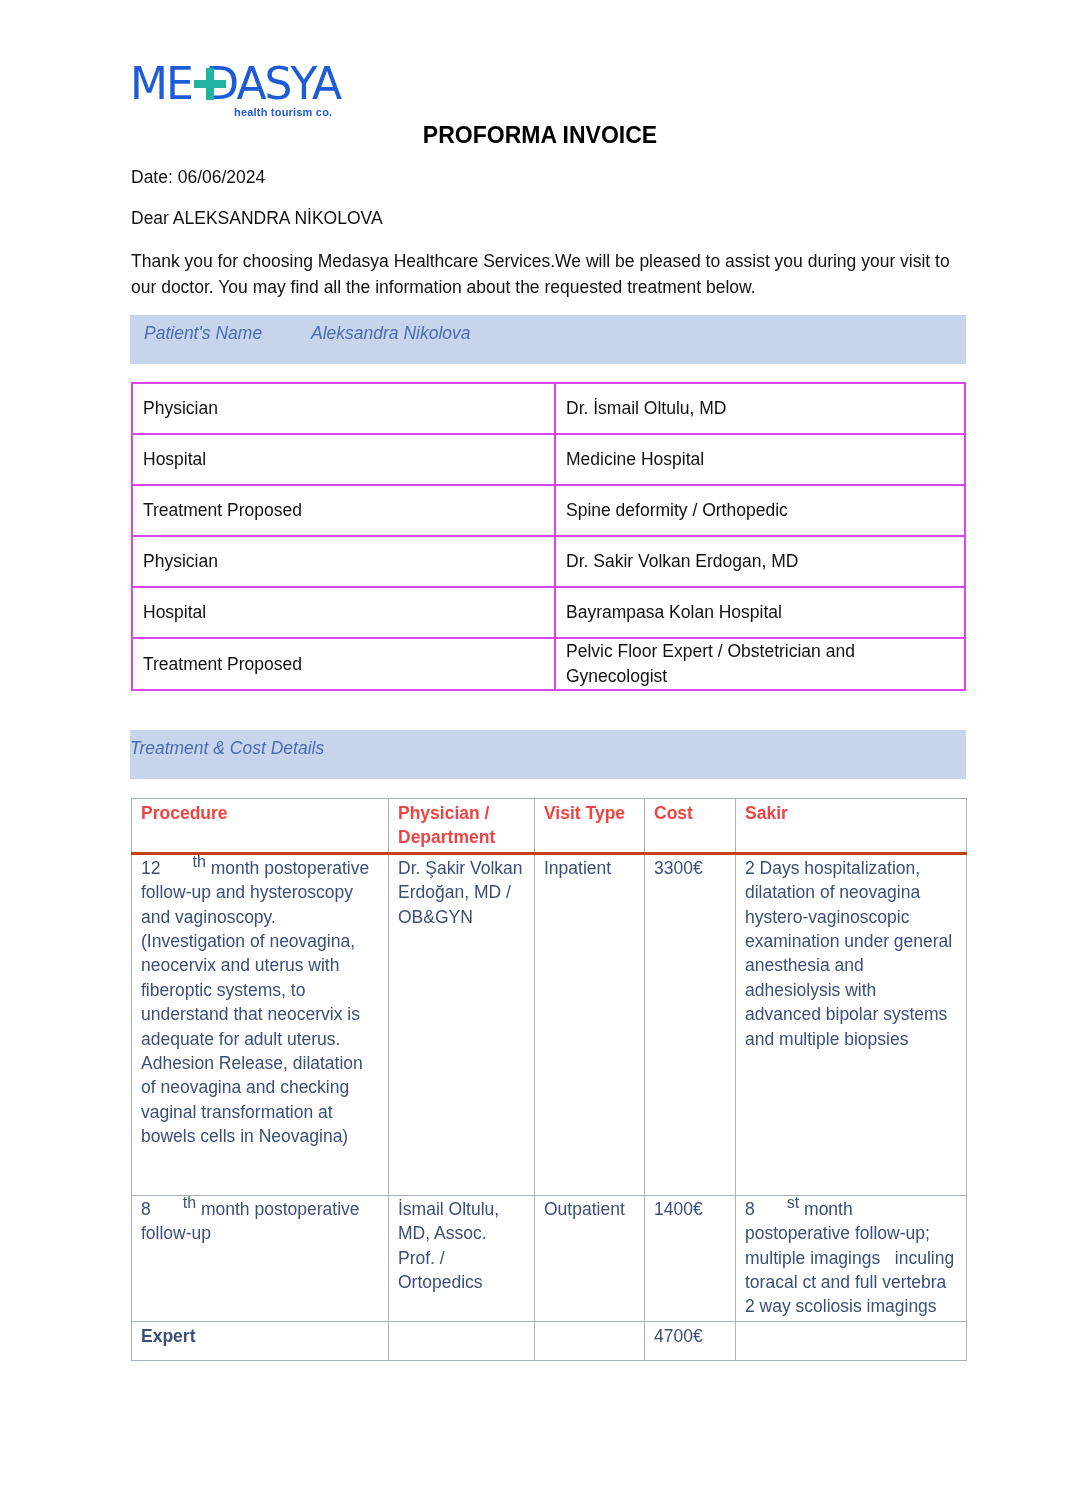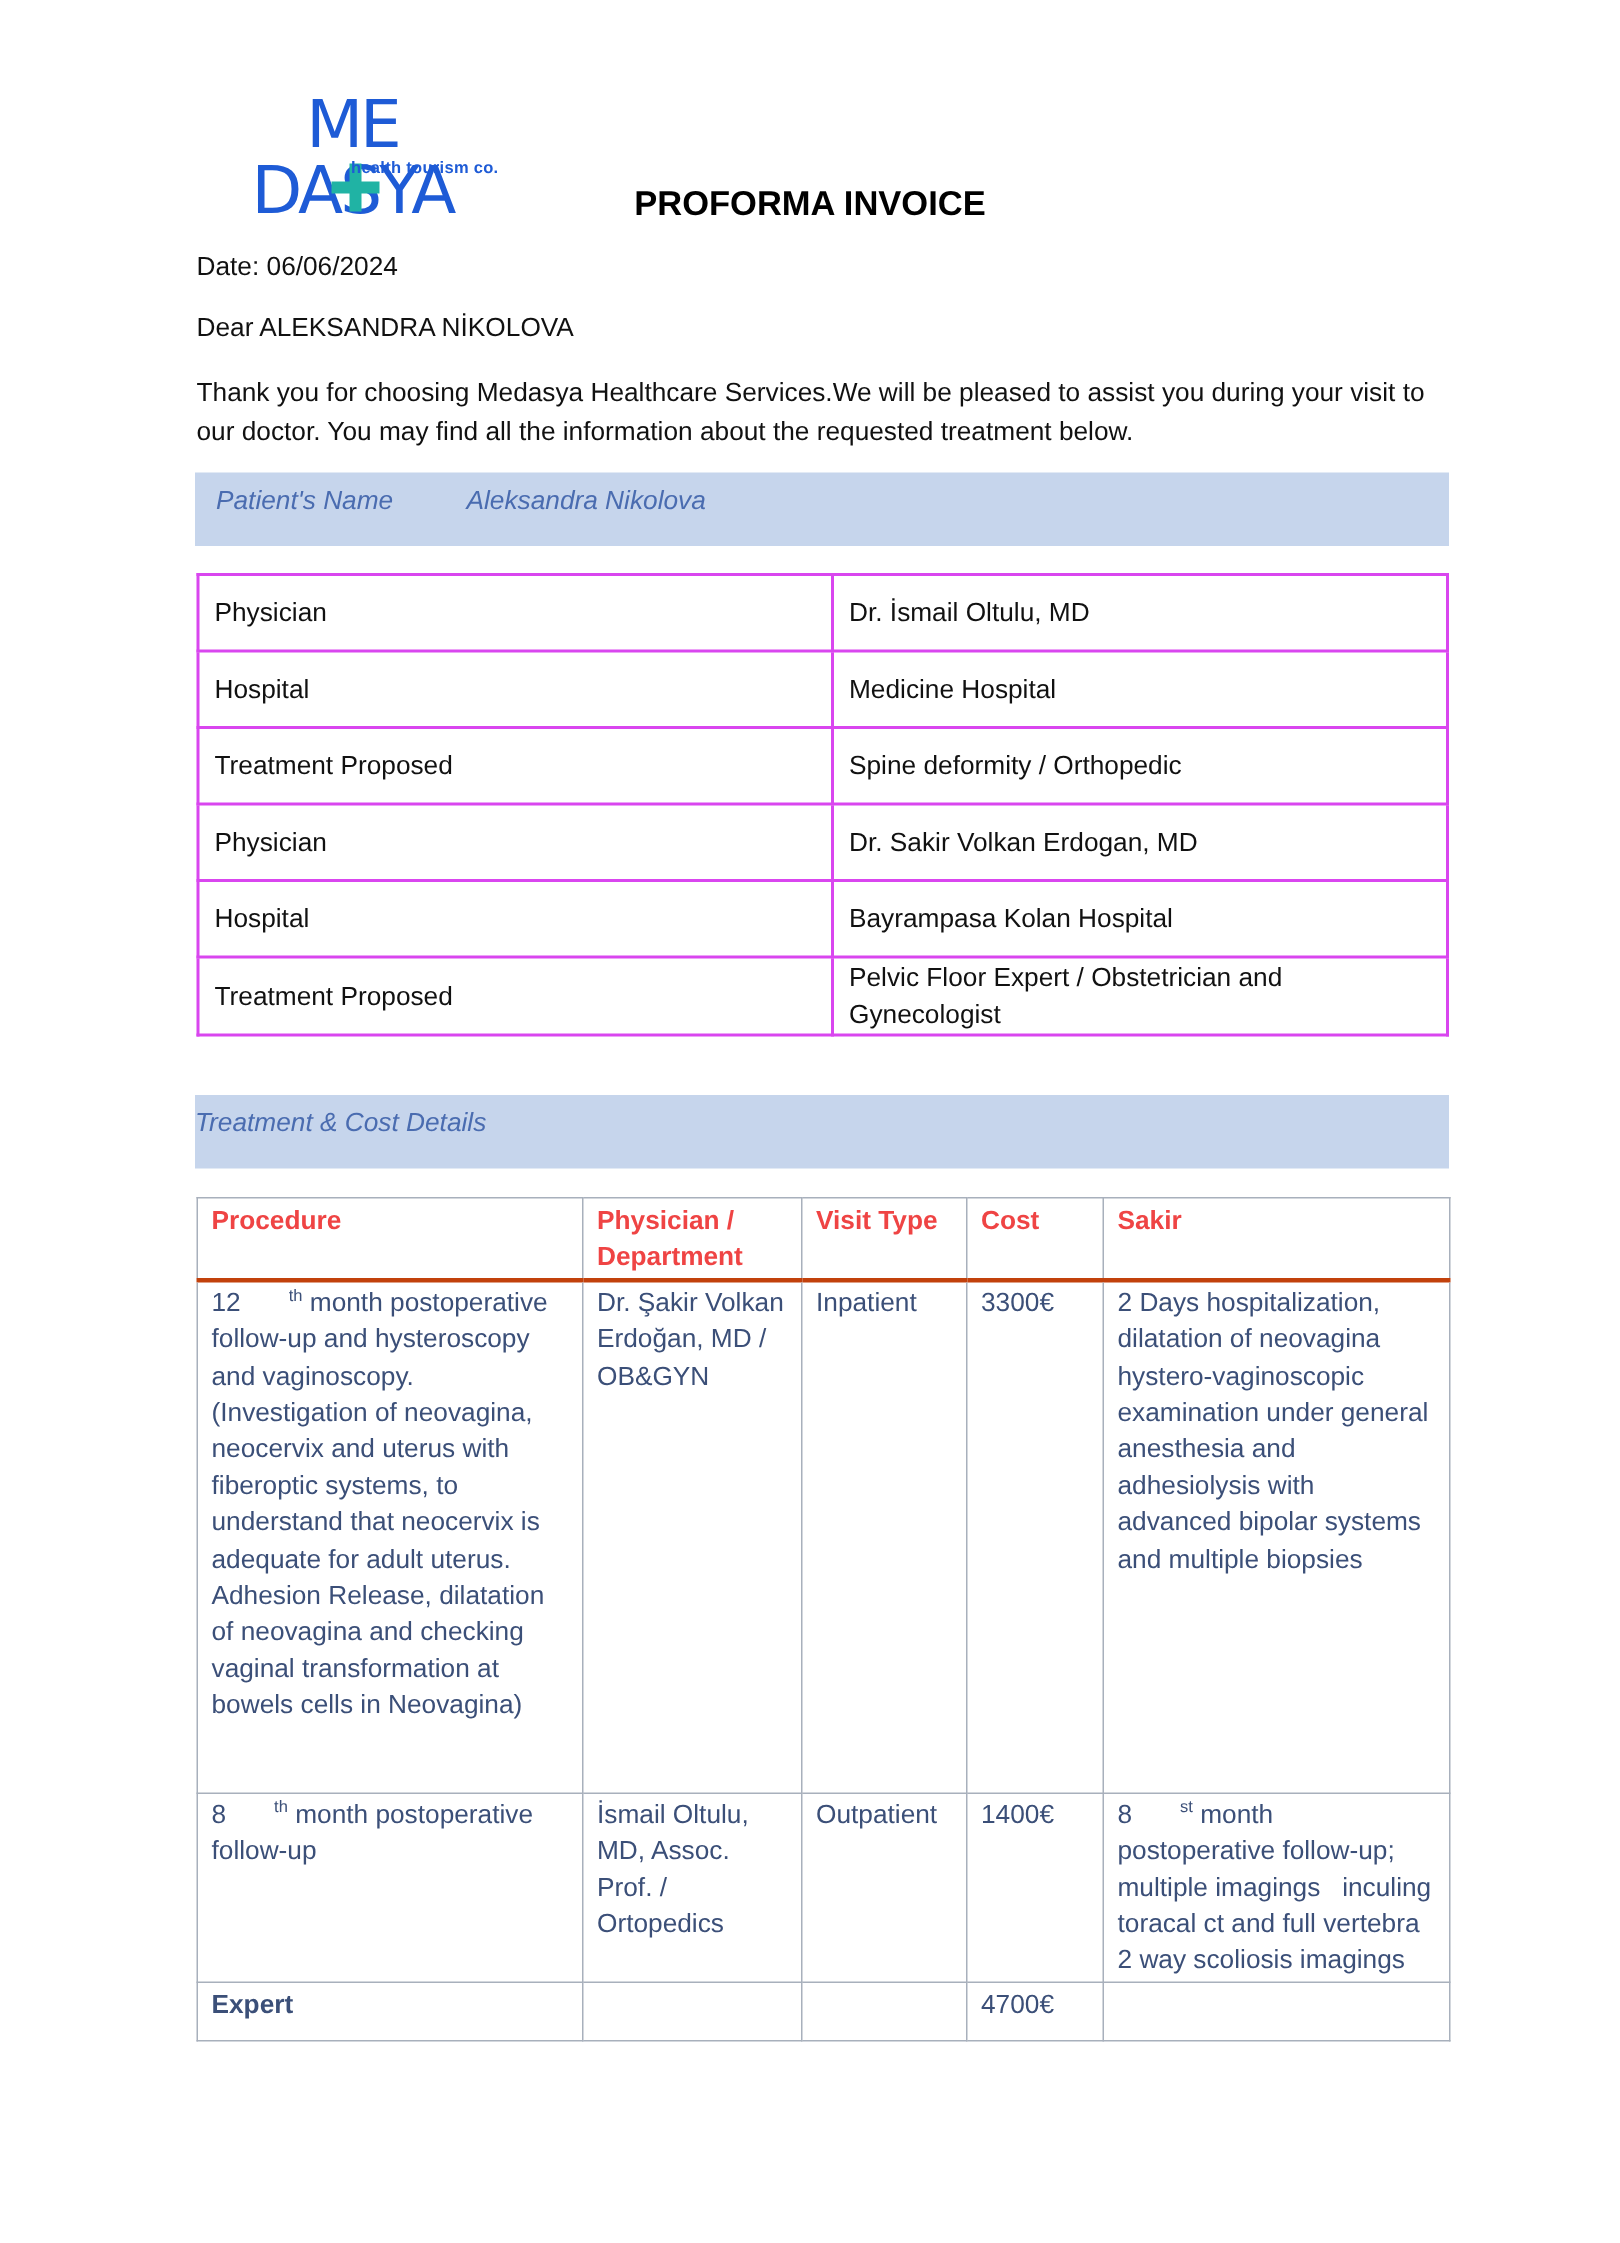--- a/index.html
+++ b/index.html
@@ -1,20 +1,20 @@
 <!DOCTYPE html>
 <html><head>
 <meta charset="utf-8">
 <style>
   * { box-sizing: border-box; margin: 0; padding: 0; }
   html, body { width: 1080px; height: 1495px; background: #ffffff; }
   body { font-family: "Liberation Sans", "DejaVu Sans", sans-serif; color: #000; position: relative; }
 
   .logo { position: absolute; left: 130px; top: 62px; width: 210px; height: 60px; }
-  .logo-word { display: flex; align-items: center; height: 44px; font-family: "DejaVu Sans", sans-serif; font-size: 44px; letter-spacing: -2px; color: #1e5bd6; font-weight: 400; line-height: 44px; flex-direction: column; }
+  .logo-word { display: flex; align-items: center; height: 44px; font-family: "DejaVu Sans", sans-serif; font-size: 44px; letter-spacing: -2px; color: #1e5bd6; font-weight: 400; line-height: 44px; }
   .logo-word .plus { display: inline-block; position: relative; width: 34px; height: 38px; margin: 0 -2px 0 0; }
   .logo-word .plus::before { content: ""; position: absolute; left: 14px; top: 3px; width: 8px; height: 32px; background: #20b3a4; }
   .logo-word .plus::after { content: ""; position: absolute; left: 2px; top: 15px; width: 32px; height: 8px; background: #20b3a4; }
   .logo-tag { position: absolute; left: 104px; top: 44px; font-size: 11px; color: #1e5bd6; font-weight: bold; letter-spacing: 0.2px; }
 
   .title { position: absolute; left: 0; width: 1080px; top: 122px; text-align: center; font-size: 23px; font-weight: bold; }
 
   .line { position: absolute; left: 131px; font-size: 17.5px; color: #111; }
   .intro { position: absolute; left: 131px; top: 248px; width: 830px; font-size: 17.5px; line-height: 26px; color: #111; }
 
@@ -29,21 +29,21 @@
   .cost-bar span { display: inline-block; margin-top: 8px; font-style: italic; font-size: 17.5px; color: #4a6cb0; }
 
   table.cost { position: absolute; left: 131px; top: 798px; width: 835px; border-collapse: collapse; table-layout: fixed; }
   table.cost th, table.cost td { border: 1px solid #a8b0bc; font-size: 17.5px; line-height: 24.4px; vertical-align: top; text-align: left; padding: 2px 9px; color: #3b4f78; }
   table.cost th { font-weight: bold; color: #ef4444; height: 41px; padding-top: 2px; border-bottom: 3px solid #c2410c; }
   table.cost td { font-weight: normal; }
   table.cost tr.r1 td { height: 342px; padding-top: 1px; }
   table.cost tr.r2 td { height: 122px; padding-top: 1px; }
   table.cost tr.tot td { height: 39px; }
   table.cost td.total-label { font-weight: bold; }
-  sup { font-size: 11px; line-height: 0; vertical-align: super; padding-left: 32px; }
+  sup { font-size: 16px; line-height: 0; vertical-align: super; padding-left: 32px; }
 </style>
 </head>
 <body>
 
 <div class="logo">
   <div class="logo-word">
     <span>ME</span>
     <span class="plus"></span>
     <span>DASYA</span>
   </div>

